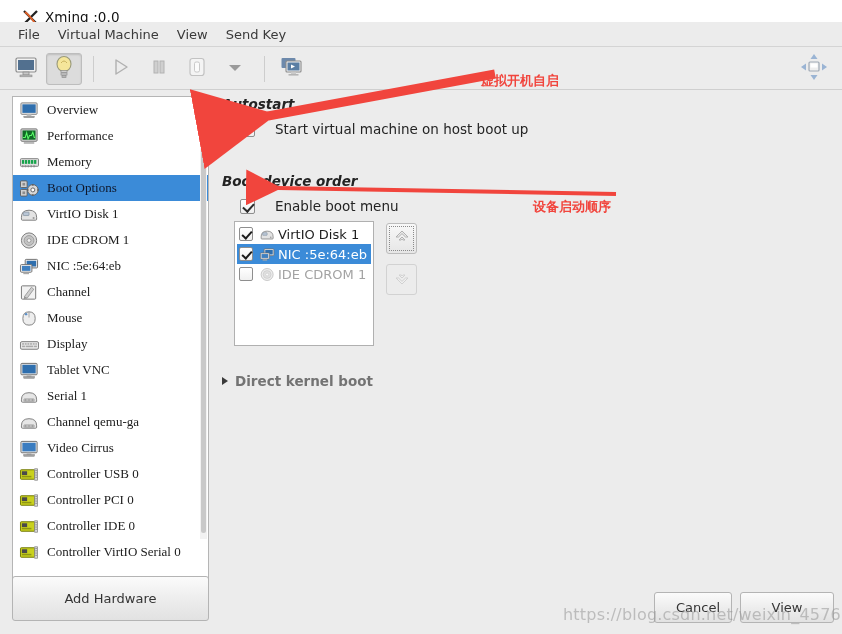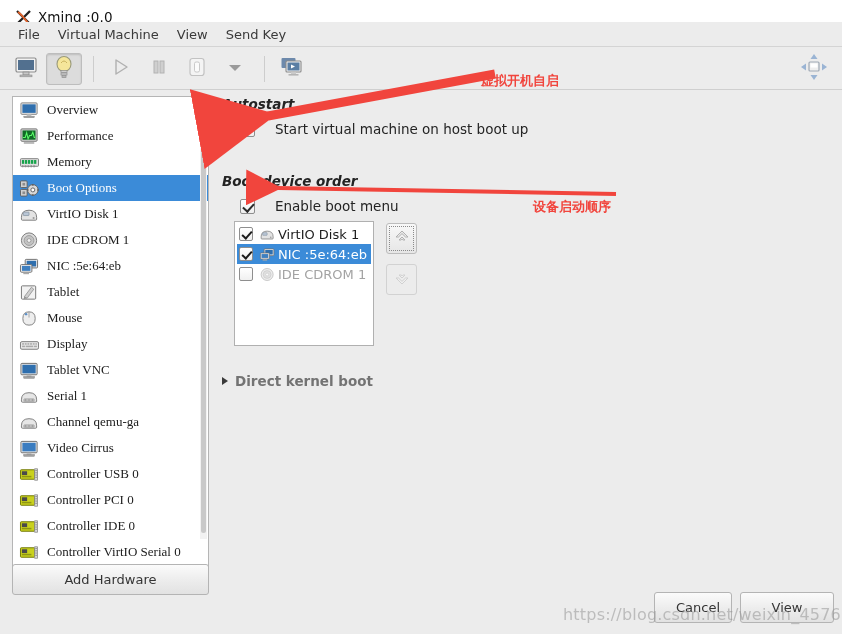--- a/index.html
+++ b/index.html
@@ -15,21 +15,21 @@
     width: 842px; height: 634px;
     background: #ececec;
   }
 
   
   .titlebar {
     position: absolute; top: 0; left: 0;
     width: 842px; height: 34px;
     background: #ffffff;
     display: flex; align-items: center;
-    padding-left: 15px;
+    padding-left: 22px;
   }
   .xlogo {
     width: 17px; height: 17px;
     position: relative;
     margin-right: 6px;
     flex: 0 0 auto;
   }
   .xlogo svg { display:block; }
   .title-text {
     font-size: 13.5px;
@@ -99,21 +99,21 @@
     display: flex; align-items: center;
     height: 26px;
     padding-left: 5px;
     font-size: 13px;
     color: #202020;
     white-space: nowrap;
     font-family: Liberation Serif, serif;
   }
   .side-item.selected {
     background: #3b8bd8;
-    color: #ffffff;
+    color: #0f172a;
   }
   .side-icon {
     width: 22px; height: 20px;
     margin-right: 7px;
     flex: 0 0 auto;
     display: flex; align-items: center; justify-content: center;
   }
   .side-icon svg { display:block; }
   .side-scrollbar {
     position: absolute;
@@ -134,22 +134,22 @@
     border: 1px solid #b4b4b4;
     border-radius: 3px;
     background: linear-gradient(180deg,#fbfbfb 0%,#ececec 55%,#e2e2e2 100%);
     color: #343434;
     font-size: 13px;
     display: flex; align-items: center; justify-content: center;
     cursor: default;
   }
   #add-hardware {
     position: absolute;
-    left: 12px; top: 564px;
-    width: 197px; height: 31px;
+    left: 12px; top: 576px;
+    width: 197px; height: 45px;
   }
   #cancel-btn {
     position: absolute;
     left: 654px; top: 592px;
     width: 78px; height: 31px; padding-left: 10px;
   }
   #apply-btn {
     position: absolute;
     left: 740px; top: 592px;
     width: 94px; height: 31px;
@@ -499,21 +499,21 @@
           <span>NIC :5e:64:eb</span>
         </div>
         <div class="side-item">
           <span class="side-icon">
             <svg width="21" height="19" viewBox="0 0 22 20">
               <rect x="2.5" y="3" width="15" height="14" rx="1" fill="#f2f2f2" stroke="#767676" stroke-width="1"></rect>
               <path d="M5.5 14.5 L13 4.5 L15.5 6.5 L8.5 16 Z" fill="#cfcfcf" stroke="#8b8b8b" stroke-width="0.8"></path>
               <path d="M5.5 14.5 L8.5 16 L5 16.8 Z" fill="#8b8b8b"></path>
             </svg>
           </span>
-          <span>Tablet</span>
+          <span>Channel</span>
         </div>
         <div class="side-item">
           <span class="side-icon">
             <svg width="21" height="19" viewBox="0 0 22 20">
               <path d="M10.5 3 Q17 3 17 10 Q17 17 10.5 17 Q4 17 4 10 Q4 3 10.5 3 Z" fill="#eeeeee" stroke="#7e7e7e" stroke-width="1"></path>
               <path d="M10.5 3 L10.5 9" stroke="#9b9b9b" stroke-width="0.9"></path>
               <circle cx="7.4" cy="5.4" r="1.3" fill="#5b8fc7"></circle>
             </svg>
           </span>
           <span>Mouse</span>

